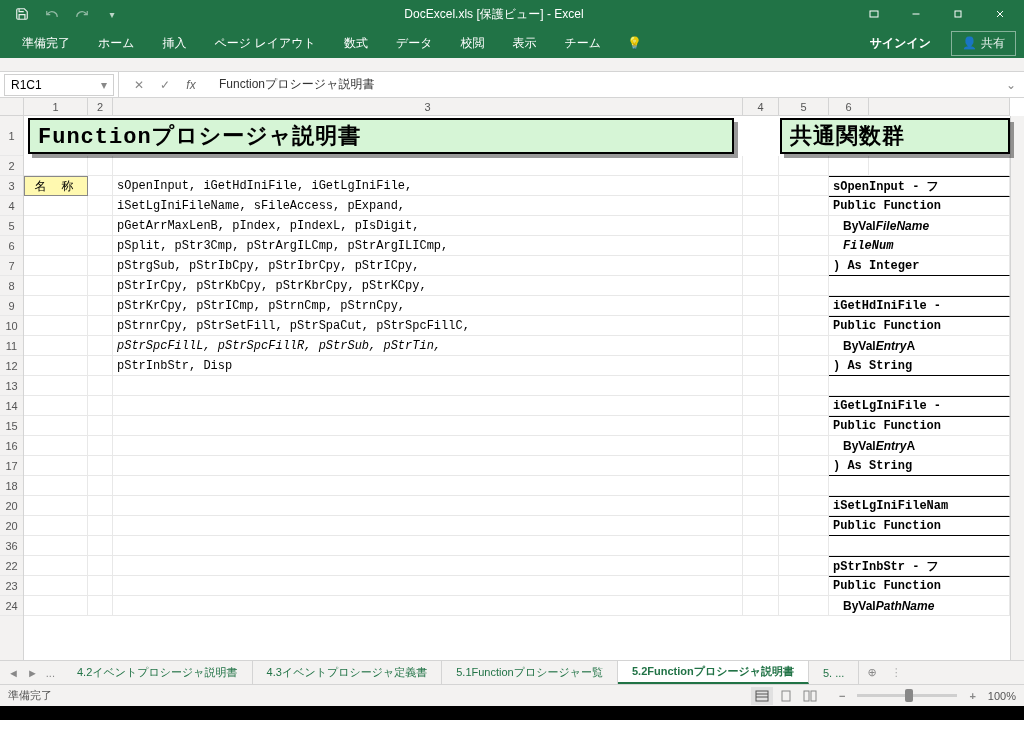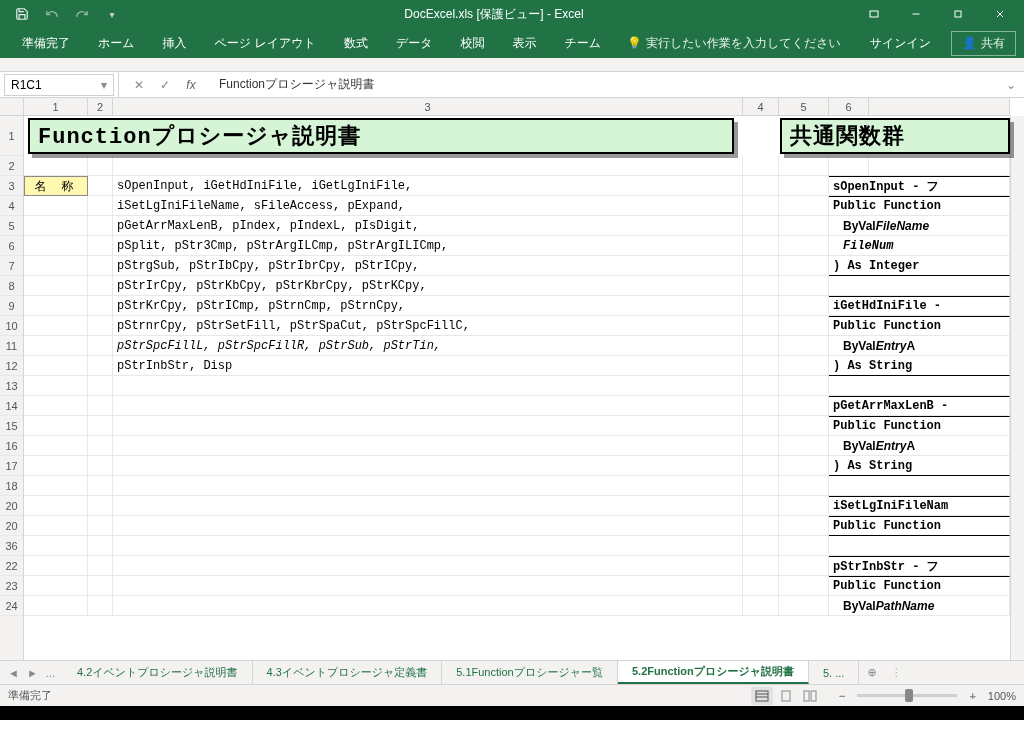--- a/index.html
+++ b/index.html
@@ -11,21 +11,21 @@
 .qat-btn svg { width: 14px; height: 14px; }
 .title-center { flex: 1; text-align: center; }
 .win-controls { display: flex; gap: 2px; padding-right: 4px; }
 .win-btn { width: 40px; height: 24px; display: flex; align-items: center; justify-content: center; cursor: pointer; }
 .win-btn svg { width: 12px; height: 12px; }
 
 .ribbon-tabs { background: #217346; height: 30px; display: flex; align-items: center; color: #fff; font-size: 12px; padding: 0 10px; gap: 4px; position: relative; }
 .rtab { padding: 6px 12px; cursor: pointer; }
 .tell-me { display: flex; align-items: center; gap: 4px; opacity: 0.9; padding: 0 10px; }
 .ribbon-right { position: absolute; right: 8px; display: flex; align-items: center; gap: 10px; }
-.signin-btn { padding: 4px 10px; cursor: pointer; }
+.signin-btn { padding: 4px 10px; cursor: pointer; font-weight: bold; }
 .share-btn { border: 1px solid rgba(255,255,255,0.5); padding: 3px 10px; display: flex; align-items: center; gap: 4px; cursor: pointer; opacity: 0.9; }
 
 .ribbon-collapse { height: 14px; background: #f3f2f1; border-bottom: 1px solid #d4d4d4; }
 
 .formula-bar { height: 26px; background: #fff; border-bottom: 1px solid #d4d4d4; display: flex; align-items: center; font-size: 12px; }
 .name-box { width: 110px; height: 22px; border: 1px solid #cfcfcf; margin: 0 4px; padding: 0 6px; display: flex; align-items: center; justify-content: space-between; font-size: 12px; }
 .name-box .dd { color: #888; cursor: pointer; }
 .fb-btns { display: flex; align-items: center; gap: 2px; padding: 0 8px; border-left: 1px solid #d4d4d4; height: 100%; }
 .fb-btn { width: 24px; height: 20px; display: flex; align-items: center; justify-content: center; color: #888; cursor: pointer; }
 .fx { font-style: italic; color: #666; }
@@ -134,21 +134,20 @@
   <div class="rtab">ホーム</div>
   <div class="rtab">挿入</div>
   <div class="rtab">ページ レイアウト</div>
   <div class="rtab">数式</div>
   <div class="rtab">データ</div>
   <div class="rtab">校閲</div>
   <div class="rtab">表示</div>
   <div class="rtab">チーム</div>
   <div class="tell-me">
     <span>💡</span>
-    <span>実行したい作業を入力してください</span>
   </div>
   <div class="ribbon-right">
     <div class="signin-btn">サインイン</div>
     <div class="share-btn">
       <span>👤</span>
       <span>共有</span>
     </div>
   </div>
 </div>
 
@@ -314,21 +313,21 @@
         <div class="cell" style="width: 36px;"></div>
         <div class="cell" style="width: 50px;"></div>
         <div class="cell" style="width: 181px;"></div>
       </div>
       <div class="grow">
         <div class="cell" style="width: 64px;"></div>
         <div class="cell" style="width: 25px;"></div>
         <div class="cell mono" style="width: 630px;"></div>
         <div class="cell" style="width: 36px;"></div>
         <div class="cell" style="width: 50px;"></div>
-        <div class="cell bold-mono bt" style="width: 181px;">pGetArrMaxLenB -</div>
+        <div class="cell bold-mono bt" style="width: 181px;">iGetLgIniFile -</div>
       </div>
       <div class="grow">
         <div class="cell" style="width: 64px;"></div>
         <div class="cell" style="width: 25px;"></div>
         <div class="cell mono" style="width: 630px;"></div>
         <div class="cell" style="width: 36px;"></div>
         <div class="cell" style="width: 50px;"></div>
         <div class="cell bold-mono bt" style="width: 181px;">Public Function</div>
       </div>
       <div class="grow">

